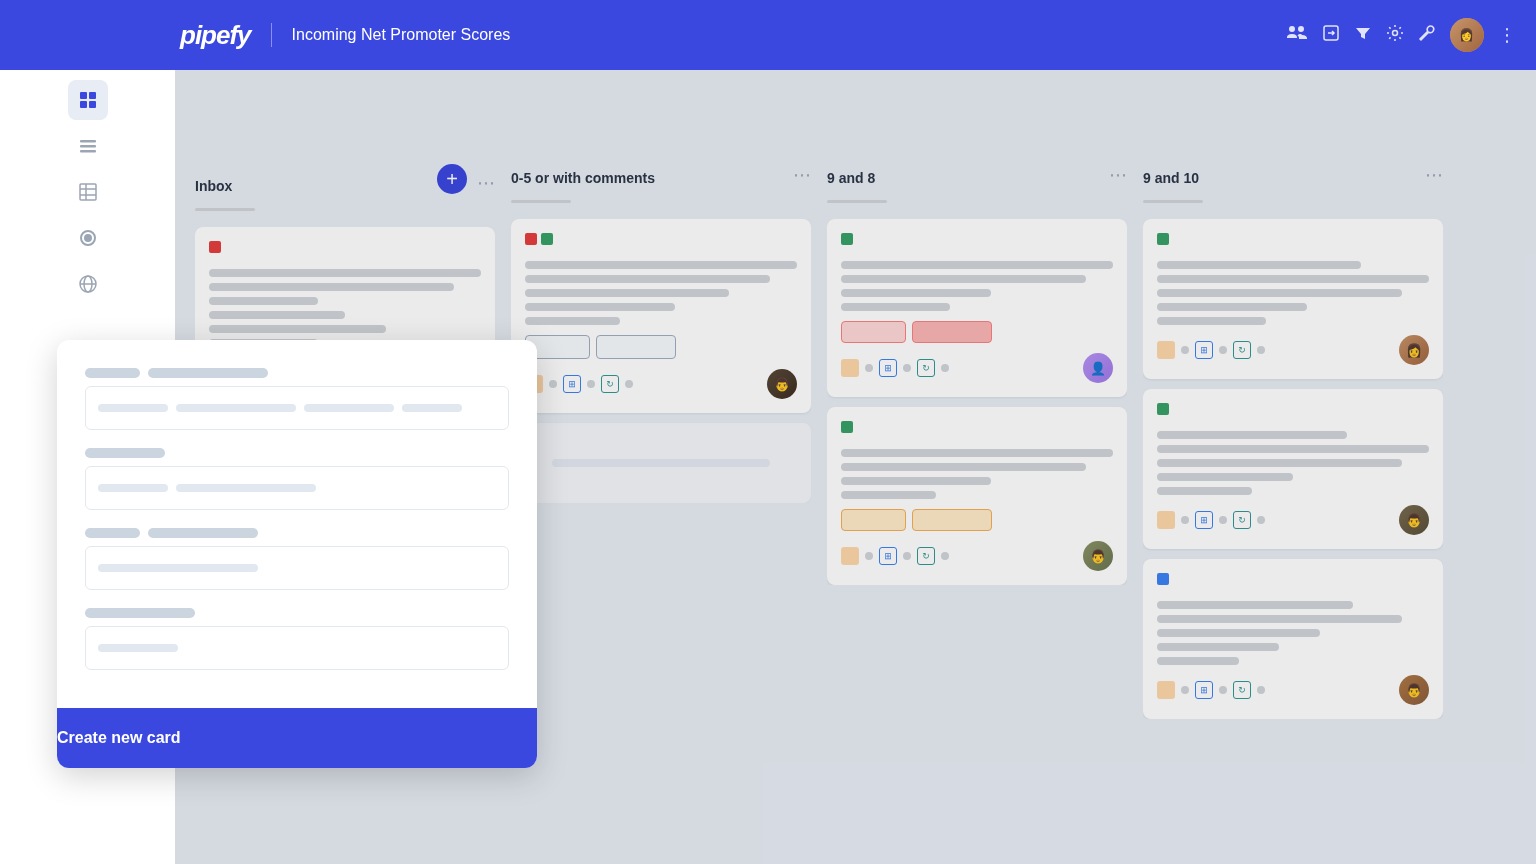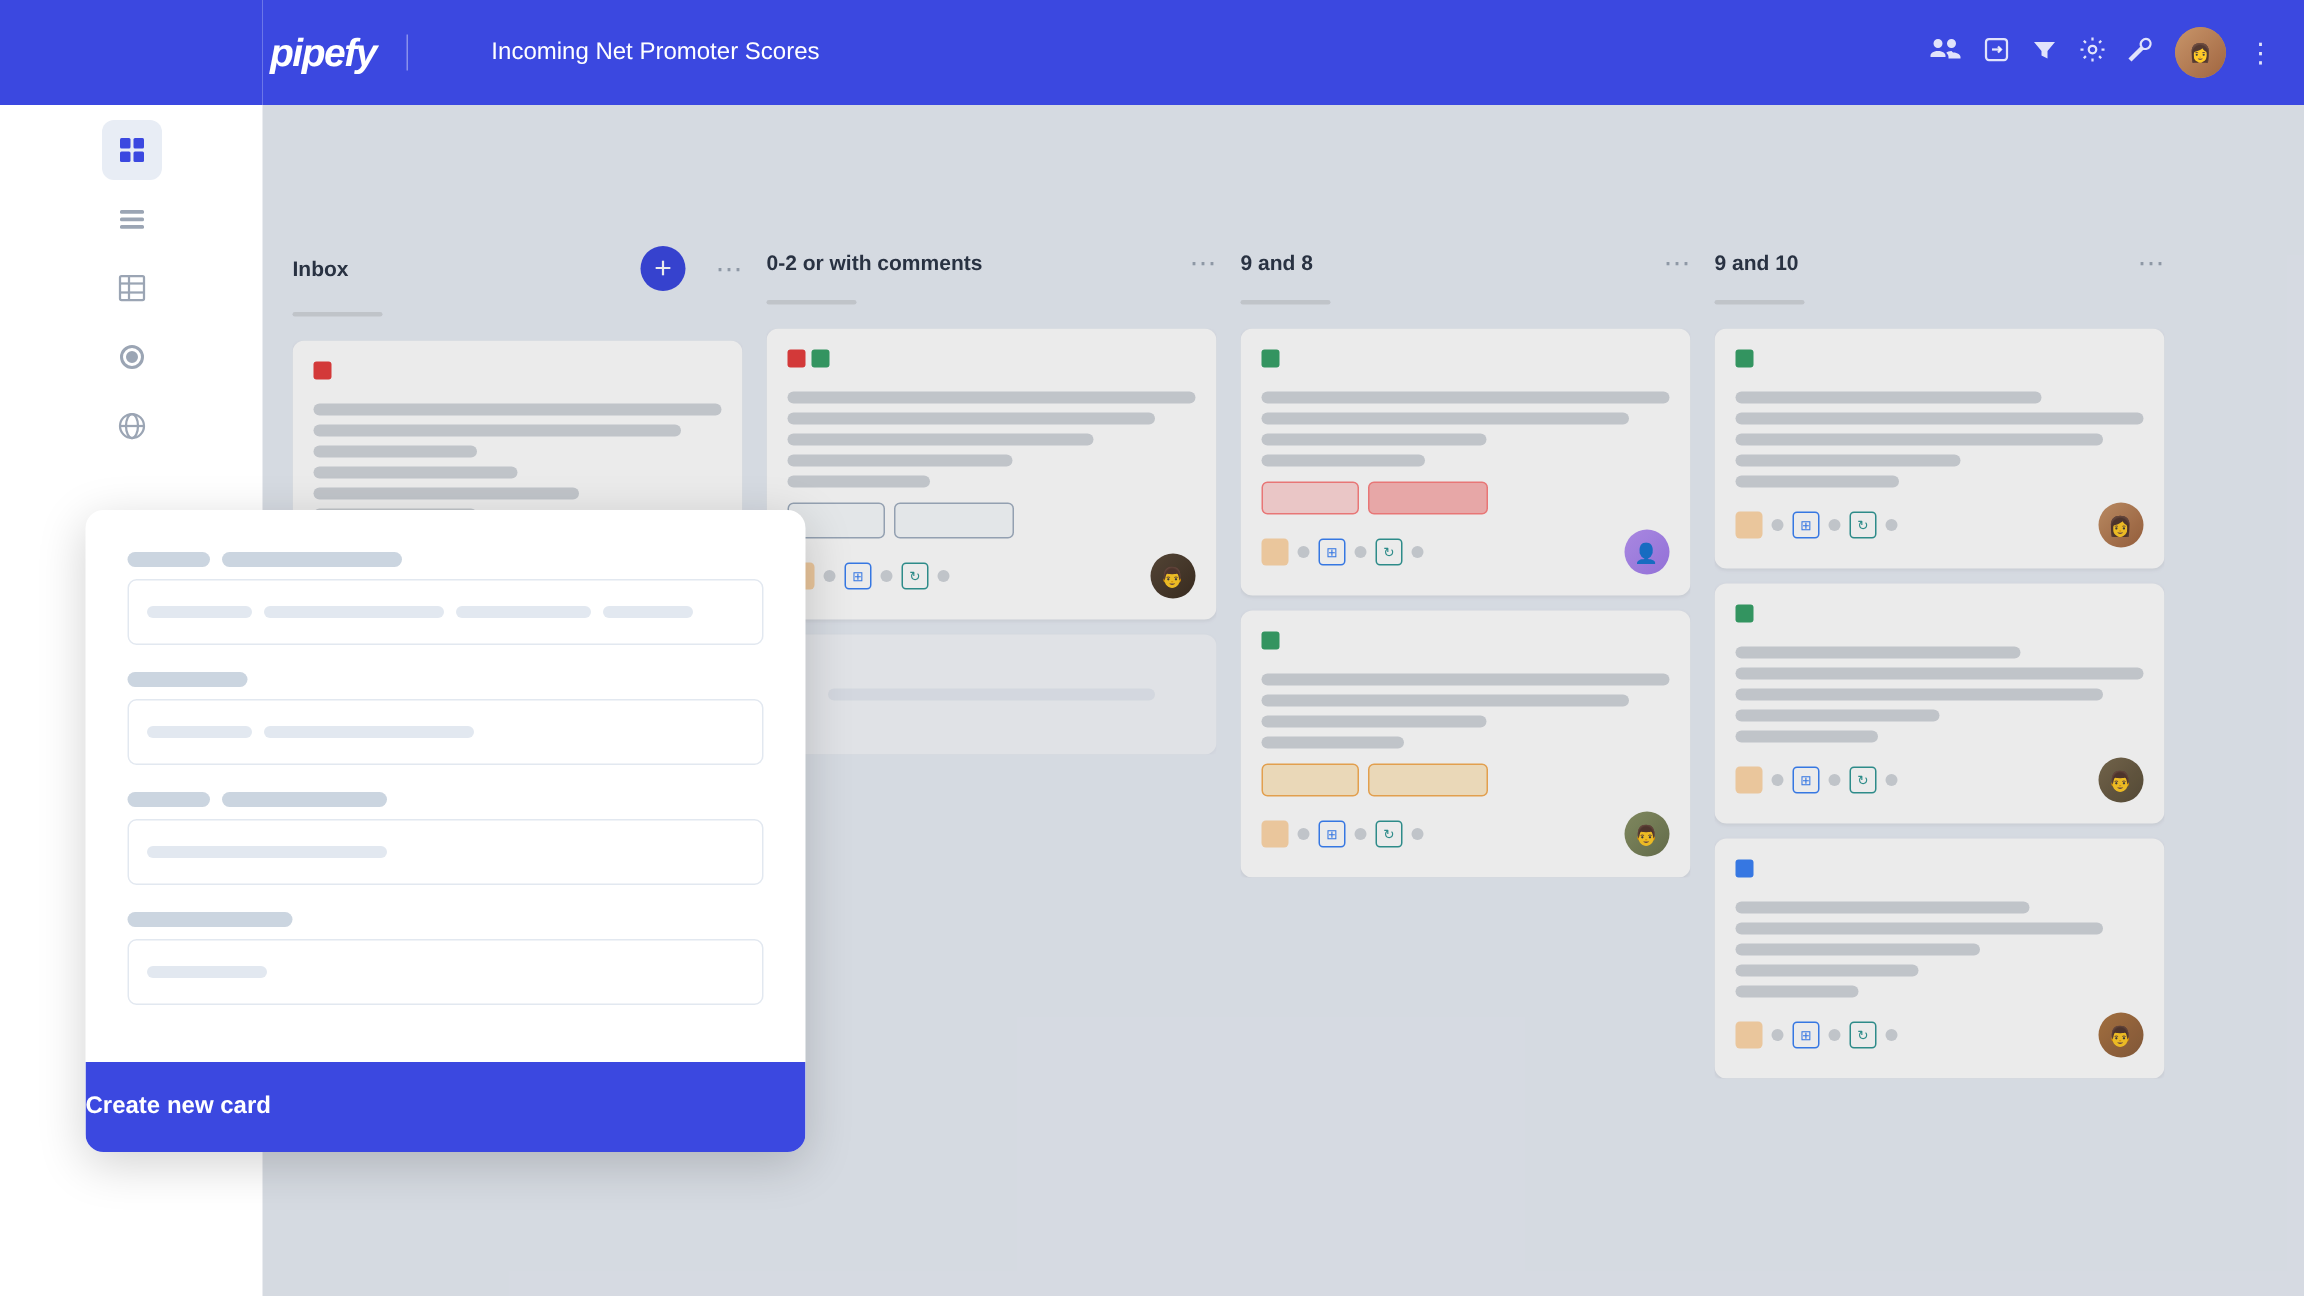--- a/index.html
+++ b/index.html
@@ -34,21 +34,20 @@
       width: 1px;
       height: 24px;
       background: rgba(255,255,255,0.4);
       margin-right: 20px;
     }
     .header-title {
       color: white;
       font-size: 16px;
       font-weight: 500;
       flex: 1;
-      margin-left: 36px;
     }
     .header-actions {
       display: flex;
       align-items: center;
       gap: 14px;
     }
     .header-icon {
       color: rgba(255,255,255,0.85);
       font-size: 18px;
       cursor: pointer;
@@ -134,22 +133,22 @@
     
     .column {
       min-width: 300px;
       max-width: 300px;
       display: flex;
       flex-direction: column;
       gap: 10px;
     }
     .column-header {
       display: flex;
-      align-items: center;
-      gap: 20px;
+      align-items: flex-end;
+      gap: 10px;
       padding: 4px 0;
     }
     .column-title {
       font-size: 14px;
       font-weight: 600;
       color: #2d3748;
       flex: 1;
     }
     .column-add-btn {
       width: 30px;
@@ -486,21 +485,21 @@
           <div class="card-avatar av-brown">
             <div class="avatar-face" style="font-size:13px;">👨</div>
           </div>
         </div>
       </div>
     </div>
   </div>
 
   <div class="column">
     <div class="column-header">
-      <span class="column-title">0-2 or with comments</span>
+      <span class="column-title">0-5 or with comments</span>
       <span class="column-more">⋯</span>
     </div>
     <div class="column-line"></div>
     <div class="column-cards">
       <div class="card">
         <div class="card-tags">
           <span class="card-tag card-tag-red"></span>
           <span class="card-tag" style="background:#38a169; width:12px;height:12px;border-radius:2px;display:inline-block;"></span>
         </div>
         <div class="card-text-line card-text-full"></div>

